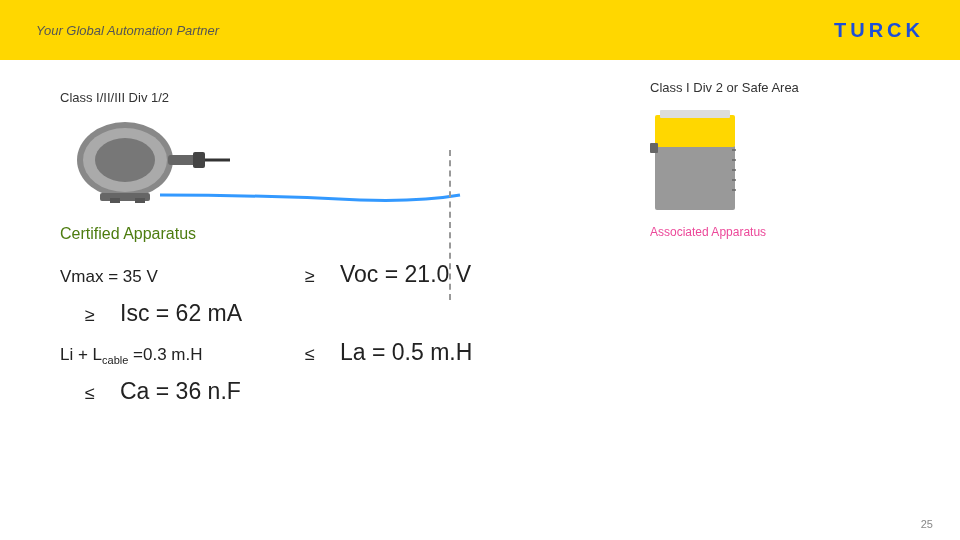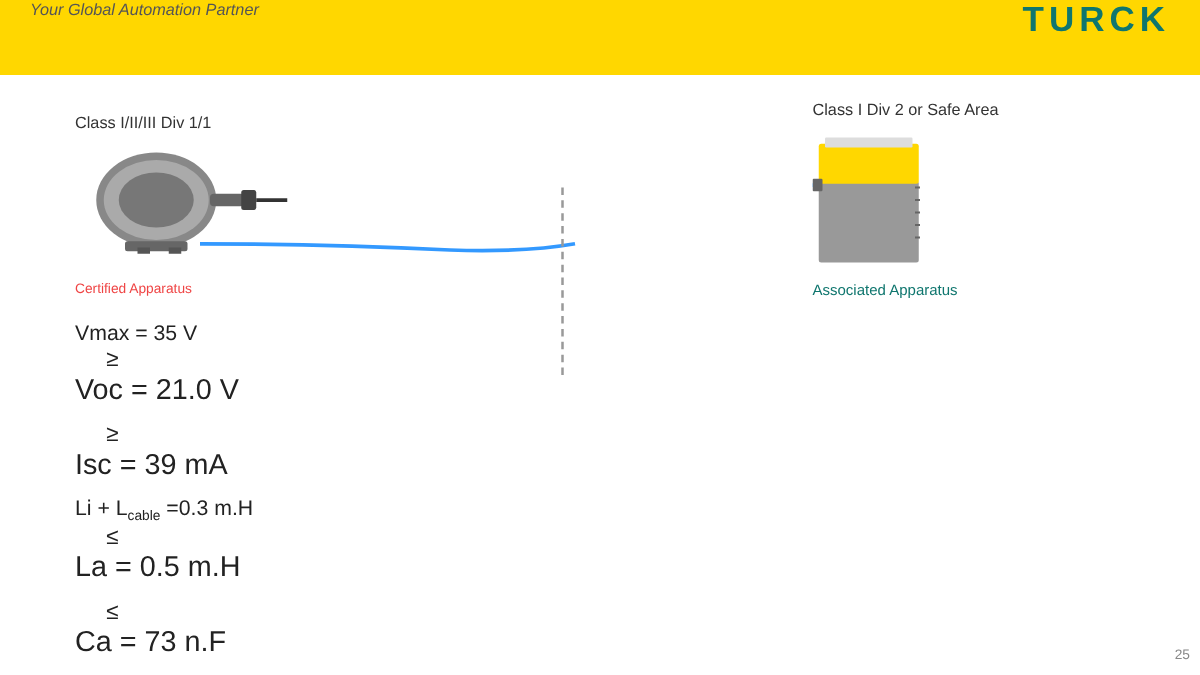--- a/index.html
+++ b/index.html
@@ -11,32 +11,33 @@
       overflow: hidden;
       position: relative;
     }
 
     
     .header {
       width: 100%;
       height: 60px;
       background: #FFD700;
       display: flex;
+      align-items: center;
       justify-content: space-between;
-      padding: 0 24px;
+      padding: 0 36px;
     }
     .header-tagline {
       font-size: 13px;
       color: #555;
       font-style: italic;
     }
     .turck-logo {
-      font-size: 28px;
+      font-size: 20px;
       font-weight: 900;
-      color: #0f766e;
+      color: #1d4ed8;
       letter-spacing: 4px;
       font-family: Arial Black, Arial, sans-serif;
     }
 
     
     .main {
       padding: 30px 60px 20px 60px;
       position: relative;
     }
 
@@ -64,22 +65,22 @@
 
     
     .sensor-container {
       width: 160px;
       height: 100px;
       position: relative;
       margin-bottom: 6px;
     }
 
     .certified-label {
-      font-size: 11px;
-      color: #ef4444;
+      font-size: 16px;
+      color: #4d7c0f;
       margin-top: 4px;
     }
 
     
     .right-section {
       display: flex;
       flex-direction: column;
       align-items: flex-start;
       margin-left: 60px;
       margin-top: 0;
@@ -94,21 +95,21 @@
     
     .barrier-container {
       width: 90px;
       height: 110px;
       position: relative;
       margin-bottom: 6px;
     }
 
     .associated-label {
       font-size: 12px;
-      color: #0f766e;
+      color: #ec4899;
       margin-top: 4px;
       text-align: right;
     }
 
     
     .divider-line {
       position: absolute;
       left: 50%;
       top: 0;
       bottom: 0;
@@ -130,21 +131,20 @@
     
     .data-table {
       margin-top: 10px;
       width: 100%;
     }
 
     .data-row {
       display: flex;
       align-items: baseline;
       margin-bottom: 12px;
-      flex-direction: column;
     }
 
     .col-left-val {
       width: 220px;
       font-size: 17px;
       color: #222;
     }
 
     .col-operator {
       width: 60px;
@@ -160,21 +160,21 @@
 
     sub {
       font-size: 11px;
       margin-top: 19px;
     }
 
     
     .footer {
       position: absolute;
       bottom: 10px;
-      right: 8px;
+      right: 27px;
       font-size: 11px;
       color: #888;
       text-align: right;
     }
 
     
     .sensor-svg {
       width: 170px;
       height: 90px;
     }
@@ -191,21 +191,21 @@
 <div class="header">
   <span class="header-tagline">Your Global Automation Partner</span>
   <span class="turck-logo">TURCK</span>
 </div>
 
 <div class="main">
 
   <div class="diagram-row">
 
     <div class="left-section">
-      <span class="section-label-top">Class I/II/III Div 1/1</span>
+      <span class="section-label-top">Class I/II/III Div 1/2</span>
 
       <div class="sensor-container">
         <svg class="sensor-svg" viewBox="0 0 170 90">
 
           <ellipse cx="65" cy="45" rx="48" ry="38" fill="#888"></ellipse>
           <ellipse cx="65" cy="45" rx="42" ry="32" fill="#aaa"></ellipse>
           <ellipse cx="65" cy="45" rx="30" ry="22" fill="#777"></ellipse>
 
           <rect x="108" y="40" width="28" height="10" fill="#666" rx="3"></rect>
 
@@ -259,32 +259,32 @@
   <div class="data-table">
 
     <div class="data-row">
       <span class="col-left-val">Vmax = 35 V</span>
       <span class="col-operator">≥</span>
       <span class="col-right-val">Voc = 21.0 V</span>
     </div>
 
     <div class="data-row">
       <span class="col-operator">≥</span>
-      <span class="col-right-val">Isc = 39 mA</span>
+      <span class="col-right-val">Isc = 62 mA</span>
     </div>
 
     <div class="data-row">
       <span class="col-left-val">Li + L<sub>cable</sub> =0.3 m.H</span>
       <span class="col-operator">≤</span>
       <span class="col-right-val">La = 0.5 m.H</span>
     </div>
 
     <div class="data-row">
       <span class="col-operator">≤</span>
-      <span class="col-right-val">Ca = 73 n.F</span>
+      <span class="col-right-val">Ca = 36 n.F</span>
     </div>
 
   </div>
 
 </div>
 
 <div class="footer">
   <span>25</span>
 </div>
 

